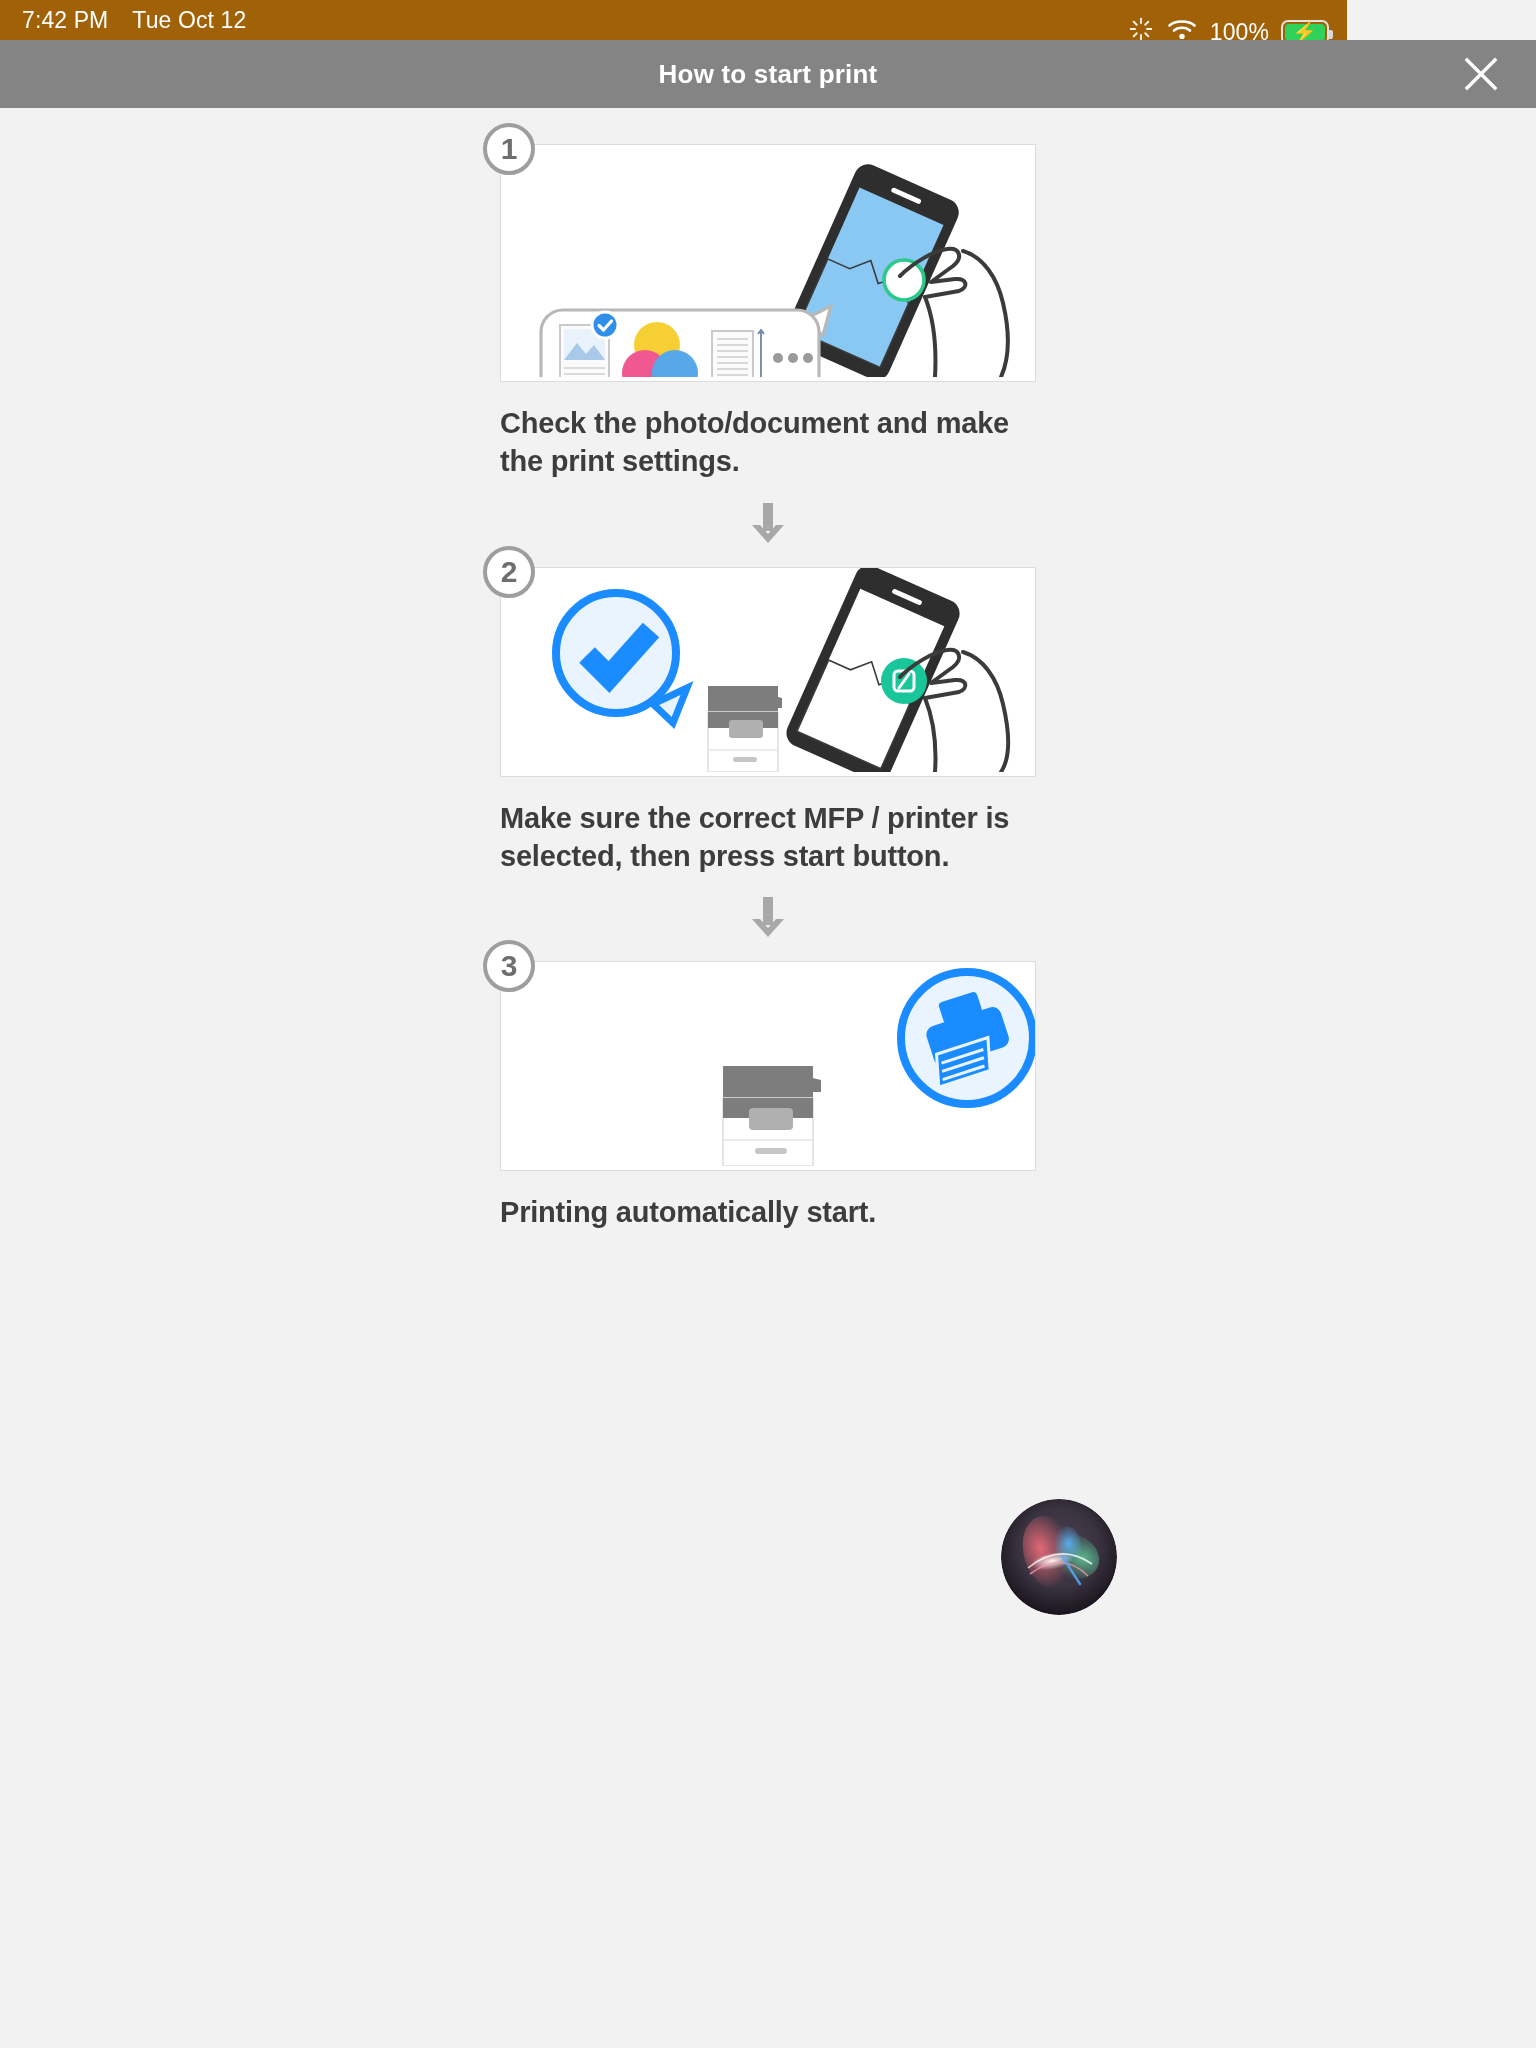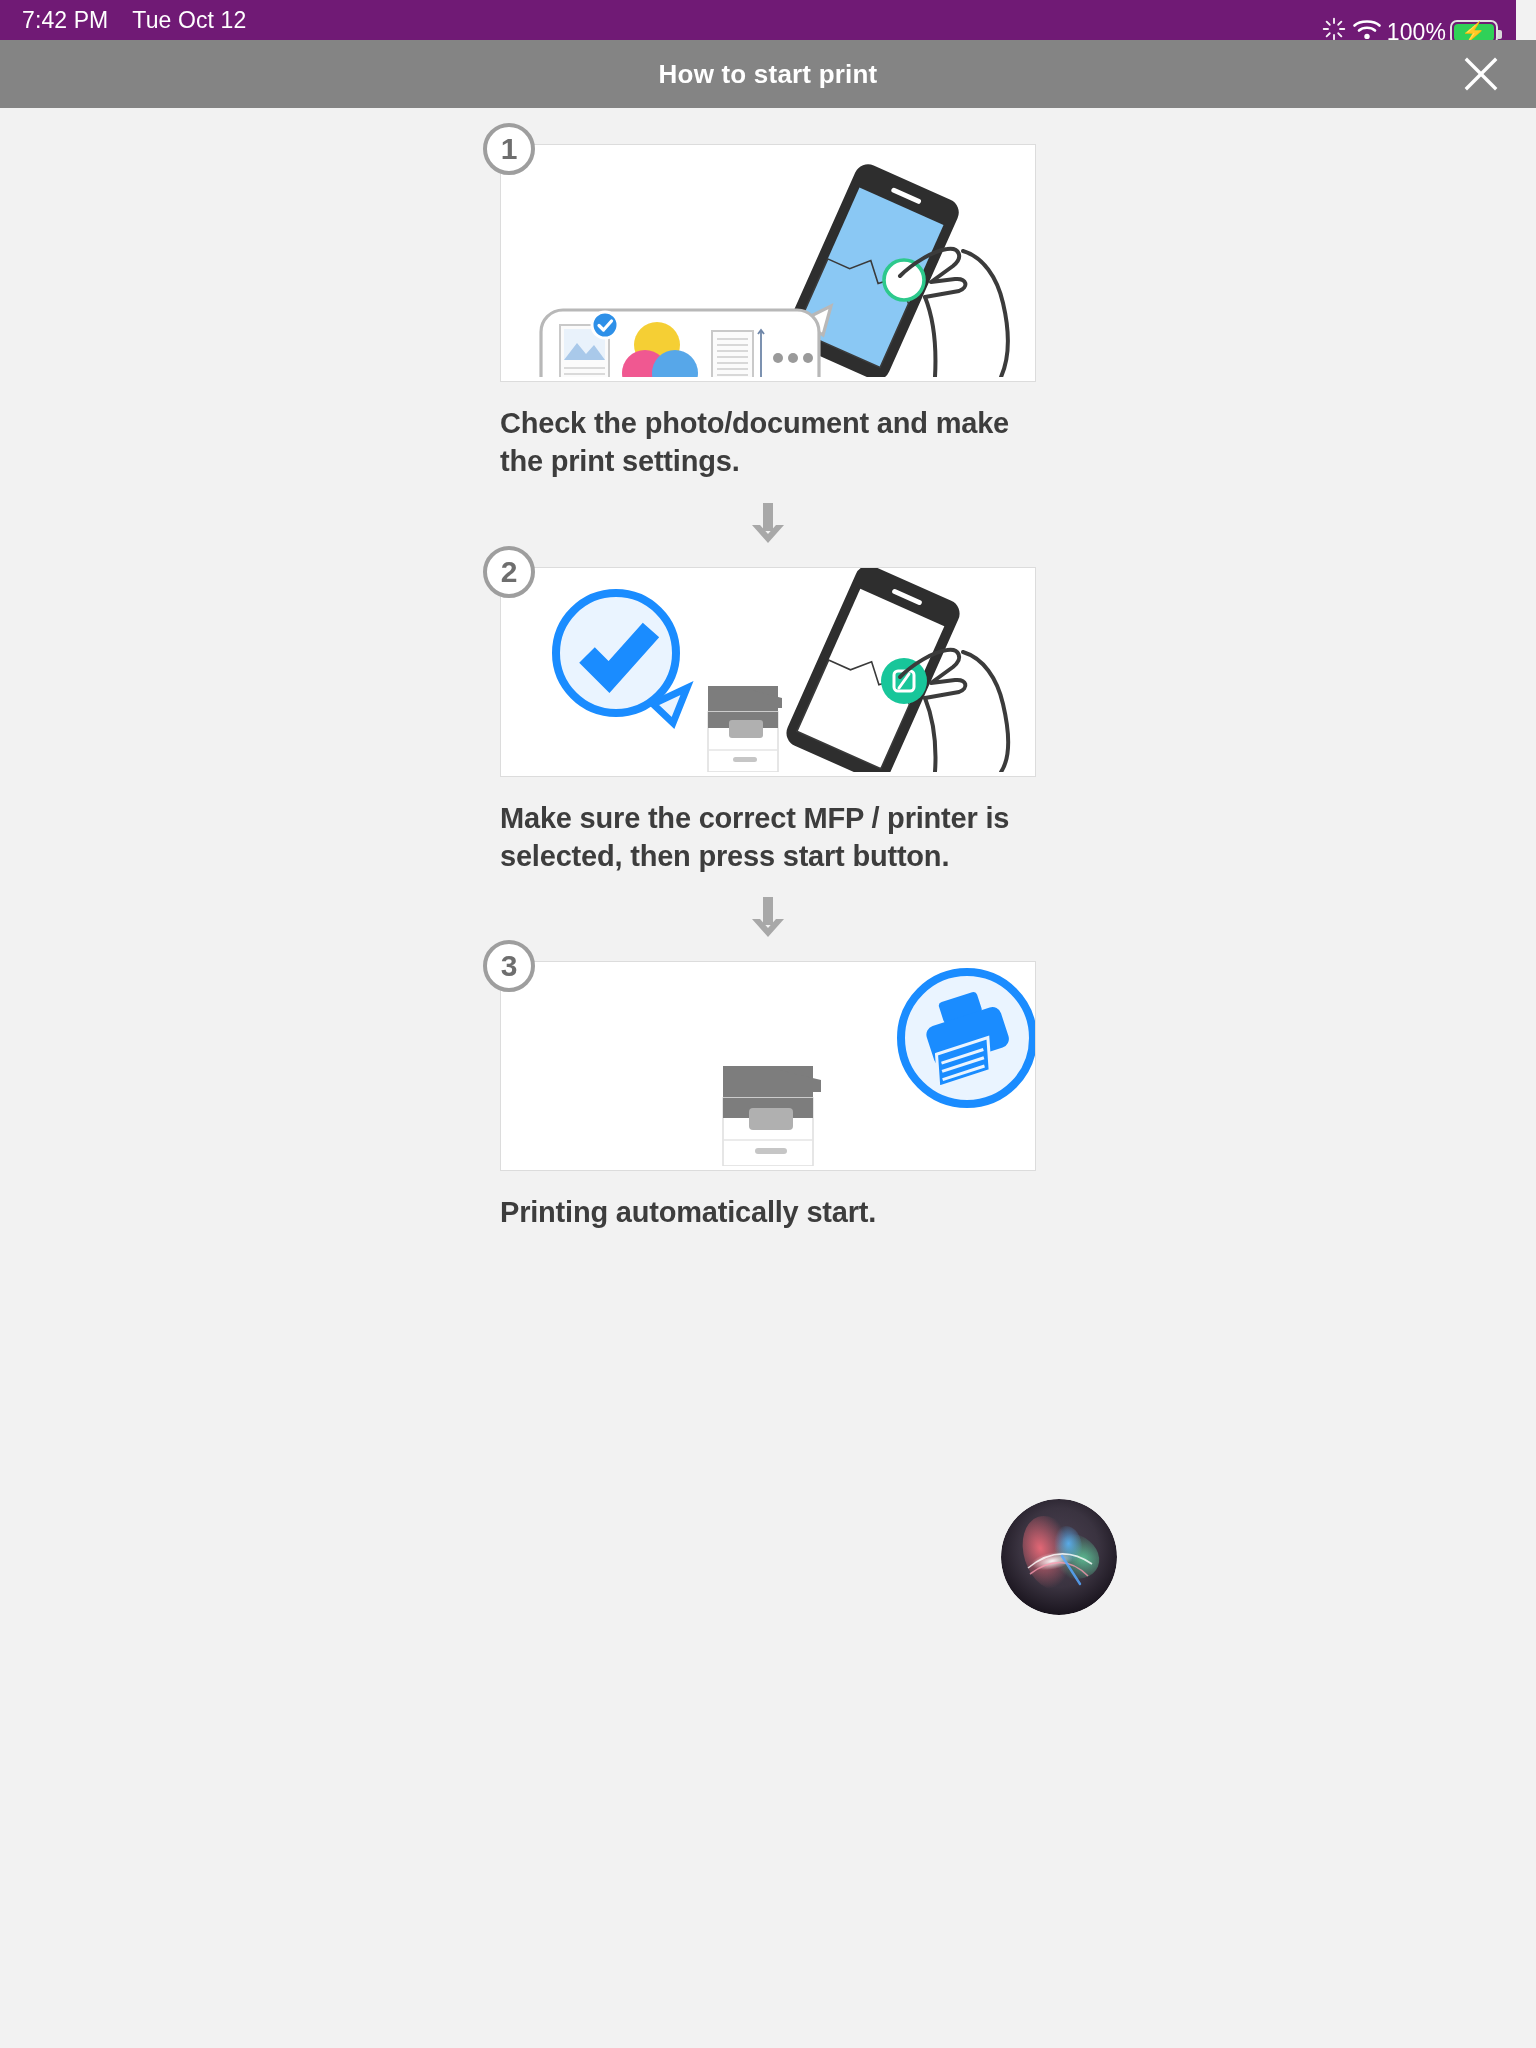--- a/index.html
+++ b/index.html
@@ -5,28 +5,28 @@
   * { margin:0; padding:0; box-sizing:border-box; }
   html, body {
     width:1536px; height:2048px;
     background:#f2f2f2;
     font-family:"Liberation Sans", sans-serif;
     overflow:hidden;
   }
 
   
   .statusbar{
-    position:absolute; top:0; left:0; width:1516px; height:40px;
-    background:#701a75; color:#ffffff;
+    position:absolute; top:0; left:0; width:1347px; height:40px;
+    background:#a16207; color:#ffffff;
     display:flex; align-items:center;
     font-size:23px; letter-spacing:.1px;
   }
   .sb-time{ margin-left:22px; font-weight:400; }
   .sb-date{ margin-left:24px; font-weight:400; }
-  .sb-right{ margin-left:auto; display:flex; align-items:center; margin-right:18px; gap:4px;margin-top:24px; }
+  .sb-right{ margin-left:auto; display:flex; align-items:center; margin-right:18px; gap:12px;margin-top:24px; }
   .sb-pct{ font-size:23px; }
   .battery{
     position:relative; width:48px; height:25px;
     border:2px solid #e3e3e3; border-radius:7px; background:transparent;
   }
   .battery .fill{
     position:absolute; inset:2px; border-radius:4px; background:#30d158;
   }
   .battery .cap{
     position:absolute; right:-6px; top:8px; width:4px; height:9px;

